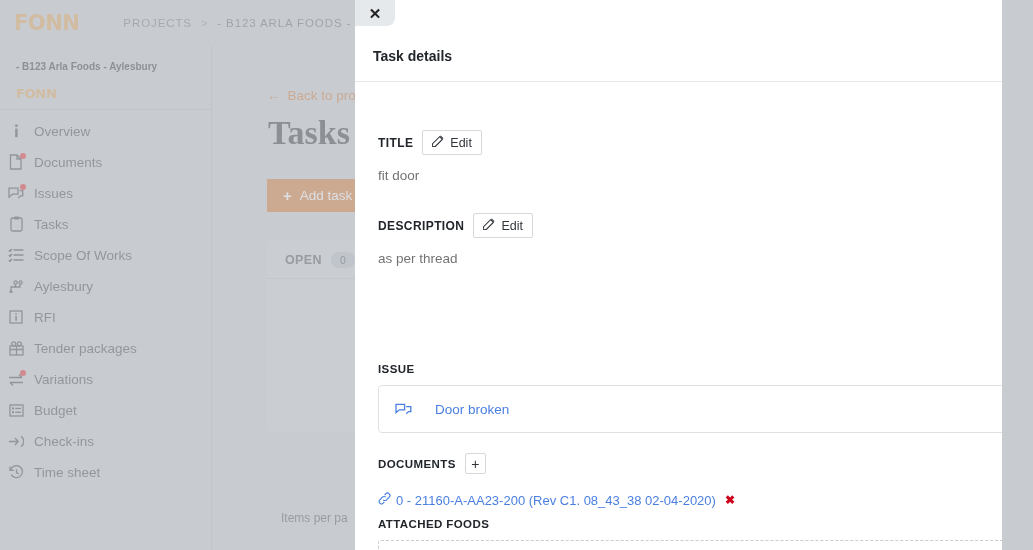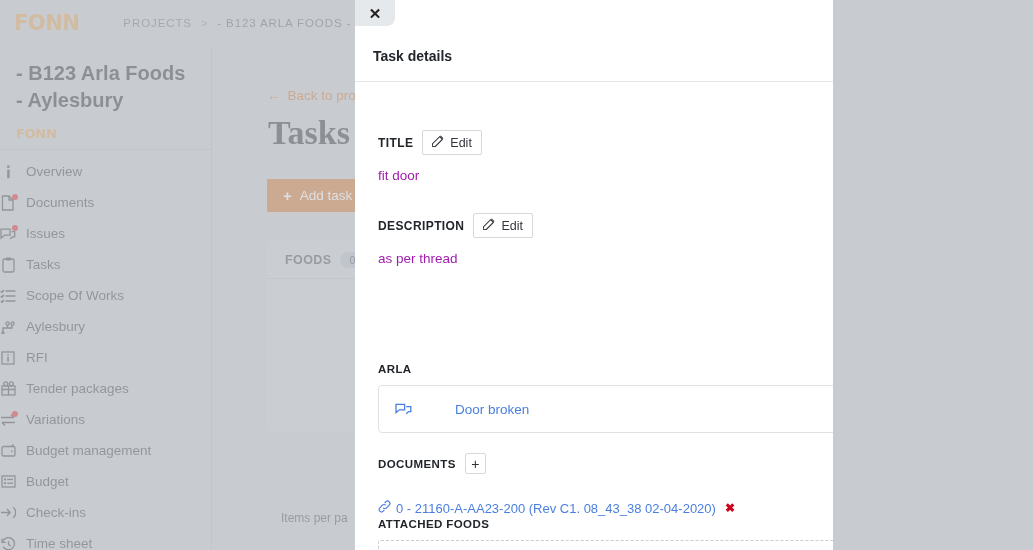--- a/index.html
+++ b/index.html
@@ -4,21 +4,21 @@
 <title>Task details</title>
 <style>
   * { box-sizing: border-box; }
   html, body {
     margin: 0; padding: 0;
     width: 1033px; height: 550px;
     overflow: hidden;
     font-family: "Liberation Sans", sans-serif;
     background: #c8ccd0;
   }
-  #app { position: relative; width: 833px; height: 550px; overflow: hidden; }
+  #app { position: relative; width: 1002px; height: 550px; overflow: hidden; }
 
   
   .bg-layer { position: absolute; inset: 0; background: #c8ccd0; }
 
   .topbar {
     position: absolute; top: 0; left: 0; width: 1033px; height: 46px;
     background: #c8ccd0; display: flex; align-items: center;
   }
   .logo {
     margin-left: 14px; font-size: 21px; font-weight: bold; letter-spacing: -0.5px;
@@ -30,30 +30,30 @@
   }
   .crumb-sep { color: #8a8f95; font-size: 11px; }
   .crumb.current { color: #5f6469; }
 
   .sidebar {
     position: absolute; top: 46px; left: 0; width: 212px; height: 504px;
     background: #c8ccd0; border-right: 1px solid #b6babf;
   }
   .proj-head { padding: 14px 16px 8px 16px; border-bottom: 1px solid #b6babf; }
   .proj-title {
-    font-size: 20px; font-weight: bold; color: #2c2f33; line-height: 1.35;
+    font-size: 10px; font-weight: bold; color: #2c2f33; line-height: 1.35;
   }
   .proj-logo {
     margin-top: 12px; font-size: 13px; font-weight: bold; letter-spacing: -0.3px;
     color: #e0a355; font-family: "DejaVu Sans", sans-serif;
   }
   .nav { padding-top: 6px; }
   .nav-item {
     display: flex; align-items: center; gap: 10px;
-    height: 31px; padding: 0 0; font-size: 13.5px; color: #3b3f44;
+    height: 31px; padding: 0 8px; font-size: 13.5px; color: #3b3f44;
     position: relative;
   }
   .nav-ico {
     width: 16px; height: 16px; flex: 0 0 16px; position: relative;
     display: flex; align-items: center; justify-content: center;
   }
   .nav-ico svg { display: block; }
   .dot {
     position: absolute; top: -1px; right: -2px;
     width: 6px; height: 6px; border-radius: 50%; background: #e02020;
@@ -123,42 +123,41 @@
     display: flex; align-items: center; gap: 9px;
   }
   .field-label {
     font-size: 12px; font-weight: bold; letter-spacing: 0.4px; color: #22262b;
   }
   .edit-btn {
     display: inline-flex; align-items: center; gap: 6px;
     border: 1px solid #d6d9dc; background: #fff; border-radius: 2px;
     padding: 4px 9px; font-size: 12.5px; color: #31353a;
   }
-  .field-value { font-size: 13.5px; color: #a21caf; }
+  .field-value { font-size: 13.5px; color: #737373; }
 
   .sec-title {
     font-size: 11.5px; font-weight: bold; letter-spacing: 0.4px; color: #22262b;
   }
   .issue-card {
     margin-top: 10px; border: 1px solid #dfe2e5; border-radius: 4px;
     height: 48px; display: flex; align-items: center; padding: 0 16px;
     background: #fff;
-    gap: 20px;
   }
   .issue-ico { width: 20px; flex: 0 0 20px; color: #4a7fe0; display: flex; }
   .issue-name { margin-left: 20px; font-size: 13.5px; color: #4a7fe0; flex: 1; }
   .chev { color: #a9bde8; font-size: 14px; }
 
   .plus-btn {
     display: inline-flex; align-items: center; justify-content: center;
     width: 21px; height: 21px; border: 1px solid #d6d9dc; background: #fff;
     font-size: 14px; color: #2d3136; line-height: 1; border-radius: 2px;
   }
   .doc-row {
-    margin-top: 26px; display: flex; align-items: center; gap: 5px;
+    margin-top: 18px; display: flex; align-items: center; gap: 5px;
     font-size: 13px; color: #4a7fe0;
   }
   .doc-x { color: #d0021b; font-weight: bold; font-size: 12px; margin-left: 4px; }
 
   .dropzone {
     margin-top: 10px; height: 70px;
     border: 1px dashed #c9ccd0; border-radius: 3px; background: #fff;
   }
   .resize-grip {
     position: absolute; top: 332px; right: 10px;
@@ -290,30 +289,20 @@
                 <g stroke="#3b3f44" stroke-width="1.3" fill="none">
                   <path d="M1 4.5h13M11 1.5l3 3"></path>
                   <path d="M15 9.5h-13M5 12.5l-3-3"></path>
                 </g>
               </svg>
             <span class="dot"></span>
           </span>
           <span>Variations</span>
         </div>
 
-        <div class="nav-item">
-          <span class="nav-ico">
-            <svg width="15" height="13" viewBox="0 0 15 13">
-                <rect x="1" y="2.5" width="13" height="9.5" rx="1.6" fill="none" stroke="#3b3f44" stroke-width="1.3"></rect>
-                <path d="M10.5 2.5l2-2" stroke="#3b3f44" stroke-width="1.3"></path>
-                <circle cx="10.8" cy="7.3" r="0.9" fill="#3b3f44"></circle>
-              </svg>
-          </span>
-          <span>Budget management</span>
-        </div>
 
         <div class="nav-item">
           <span class="nav-ico">
             <svg width="15" height="13" viewBox="0 0 15 13">
                 <rect x="1" y="1" width="13" height="11" fill="none" stroke="#3b3f44" stroke-width="1.3"></rect>
                 <g fill="#3b3f44">
                   <rect x="3" y="3.4" width="2" height="2"></rect>
                   <rect x="3" y="7.2" width="2" height="2"></rect>
                   <rect x="6.2" y="3.8" width="5.8" height="1.3"></rect>
                   <rect x="6.2" y="7.6" width="5.8" height="1.3"></rect>
@@ -356,21 +345,21 @@
         <span>←</span>
         <span>Back to pro</span>
       </div>
       <div class="page-title">Tasks</div>
       <div class="add-btn">
         <span class="plus">+</span>
         <span>Add task</span>
       </div>
       <div class="panel">
         <div class="panel-tabs">
-          <span class="tab-label">FOODS</span>
+          <span class="tab-label">OPEN</span>
           <span class="tab-badge">0</span>
         </div>
       </div>
       <div class="per-page">Items per pa</div>
     </div>
 
     <div class="dim"></div>
   </div>
 
   <div class="modal">
@@ -423,21 +412,21 @@
       <span class="resize-grip">
         <svg width="11" height="11" viewBox="0 0 11 11">
             <g stroke="#6b7075" stroke-width="0.9">
               <path d="M10 4.5L4.5 10"></path>
               <path d="M10 8L8 10"></path>
             </g>
           </svg>
       </span>
 
       <div style="position:absolute; top:281px; left:23px; right:8px;">
-        <div class="sec-title">ARLA</div>
+        <div class="sec-title">ISSUE</div>
         <div class="issue-card">
           <span class="issue-ico">
             <svg width="17" height="14" viewBox="0 0 17 14">
                 <g stroke="#4a7fe0" stroke-width="1.3" fill="none">
                   <path d="M1 2.4h8.6v5.4h-5.2l-3.4 2.8z"></path>
                   <path d="M11.2 4.6h4.6v5h-2.3l-2.3 2.2"></path>
                 </g>
               </svg>
           </span>
           <span class="issue-name">Door broken</span>

